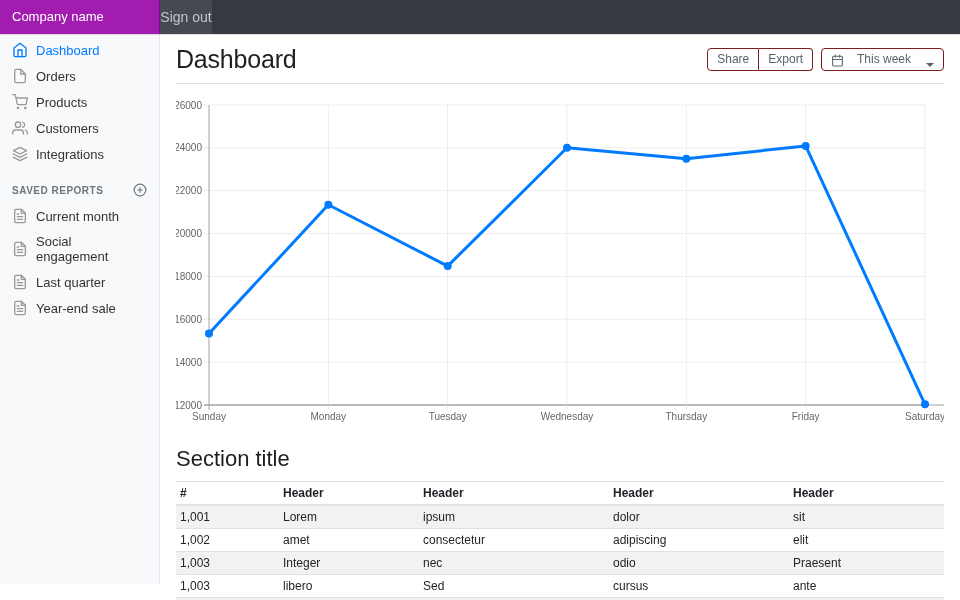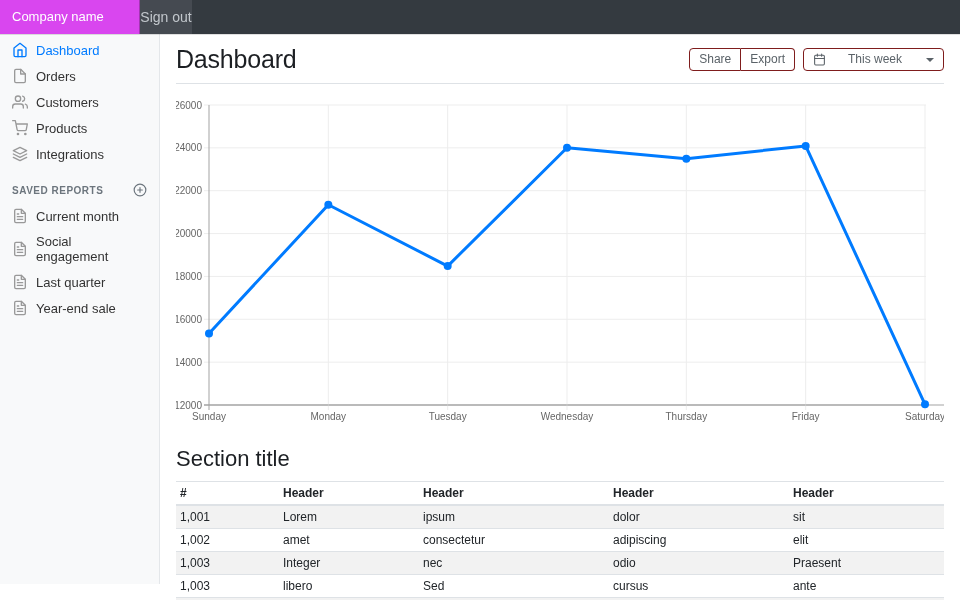--- a/index.html
+++ b/index.html
@@ -2,21 +2,21 @@
 <html><head>
 <meta charset="utf-8">
 <style>
   * { margin:0; padding:0; box-sizing:border-box; }
   html,body { width:960px; height:600px; overflow:hidden;
     font-family:"Liberation Sans", sans-serif; background:#fff; color:#212529; }
 
   
   .navbar { display:flex; align-items:stretch; height:34px; background:#343a40;
     box-shadow:0 1px 0 rgba(0,0,0,.12); position:relative; z-index:5; }
-  .brand { width:140px; background:#d946ef; color:#fff; font-size:13px; font-weight:500;
+  .brand { width:160px; background:#a21caf; color:#fff; font-size:13px; font-weight:500;
     line-height:34px; padding-left:12px; flex:none; box-shadow:inset -1px 0 0 rgba(0,0,0,.25); }
   .search { flex:1; background:#41464d; border:none; outline:none; color:#fff;
     font-size:13px; padding:0 12px; font-family:inherit; margin-right:5px; }
   .search::placeholder { color:#878d94; }
   .signout { width:52px; background:#454a51; color:#c2c7cc; font-size:14px;
     display:flex; align-items:center; justify-content:center; text-decoration:none; }
 
   
   .layout { display:flex; height:550px; }
 
@@ -39,21 +39,21 @@
   .main { flex:1; padding:0 16px; min-width:0; }
   .page-header { display:flex; align-items:center; justify-content:space-between;
     padding:11px 0 9px 0; border-bottom:1px solid #dee2e6; }
   .page-title { font-size:25px; font-weight:500; color:#1c1f23; letter-spacing:-.2px; }
   .toolbar { display:flex; align-items:center; }
   .btn { font-family:inherit; font-size:12px; color:#5a6268; background:#fff;
     border:1px solid #7f1d1d; padding:3px 9px; cursor:pointer; line-height:1.3; }
   .btn-group { display:flex; }
   .btn-group .btn:first-child { border-radius:4px 0 0 4px; }
   .btn-group .btn:last-child { border-radius:0 4px 4px 0; border-left:none; }
-  .btn-week { display:flex; align-items:center; gap:22px; border-radius:4px; margin-left:8px; }
+  .btn-week { display:flex; align-items:flex-end; gap:13px; border-radius:4px; margin-left:8px; }
   .btn-week .icn { width:13px; height:13px; color:#5a6268; display:inline-flex; }
   .caret { width:0; height:0; border-left:4px solid transparent; border-right:4px solid transparent;
     border-top:4px solid #5a6268; display:inline-block; margin-left:2px; }
 
   
   .chart-wrap { margin-top:10px; }
 
   
   .section-title { font-size:22px; font-weight:500; color:#1c1f23; margin:18px 0 9px 0; }
   table { width:100%; border-collapse:collapse; font-size:12px; color:#212529; table-layout:fixed; }
@@ -93,39 +93,39 @@
                 <polyline points="13 2 13 9 20 9"></polyline>
               </svg>
             </span>
             <span>Orders</span>
           </a>
         </li>
         <li>
           <a class="nav-link">
             <span class="icn">
               <svg viewBox="0 0 24 24" fill="none" stroke="currentColor" stroke-width="2" stroke-linecap="round" stroke-linejoin="round">
+                <circle cx="9" cy="21" r="1"></circle>
+                <circle cx="20" cy="21" r="1"></circle>
+                <path d="M1 1h4l2.68 13.39a2 2 0 0 0 2 1.61h9.72a2 2 0 0 0 2-1.61L23 6H6"></path>
+              </svg>
+            </span>
+            <span>Products</span>
+          </a>
+        </li>
+        <li>
+          <a class="nav-link">
+            <span class="icn">
+              <svg viewBox="0 0 24 24" fill="none" stroke="currentColor" stroke-width="2" stroke-linecap="round" stroke-linejoin="round">
                 <path d="M17 21v-2a4 4 0 0 0-4-4H5a4 4 0 0 0-4 4v2"></path>
                 <circle cx="9" cy="7" r="4"></circle>
                 <path d="M23 21v-2a4 4 0 0 0-3-3.87"></path>
                 <path d="M16 3.13a4 4 0 0 1 0 7.75"></path>
               </svg>
             </span>
             <span>Customers</span>
-          </a>
-        </li>
-        <li>
-          <a class="nav-link">
-            <span class="icn">
-              <svg viewBox="0 0 24 24" fill="none" stroke="currentColor" stroke-width="2" stroke-linecap="round" stroke-linejoin="round">
-                <circle cx="9" cy="21" r="1"></circle>
-                <circle cx="20" cy="21" r="1"></circle>
-                <path d="M1 1h4l2.68 13.39a2 2 0 0 0 2 1.61h9.72a2 2 0 0 0 2-1.61L23 6H6"></path>
-              </svg>
-            </span>
-            <span>Products</span>
           </a>
         </li>
         <li>
           <a class="nav-link">
             <span class="icn">
               <svg viewBox="0 0 24 24" fill="none" stroke="currentColor" stroke-width="2" stroke-linecap="round" stroke-linejoin="round">
                 <polygon points="12 2 2 7 12 12 22 7 12 2"></polygon>
                 <polyline points="2 17 12 22 22 17"></polyline>
                 <polyline points="2 12 12 17 22 12"></polyline>
               </svg>

